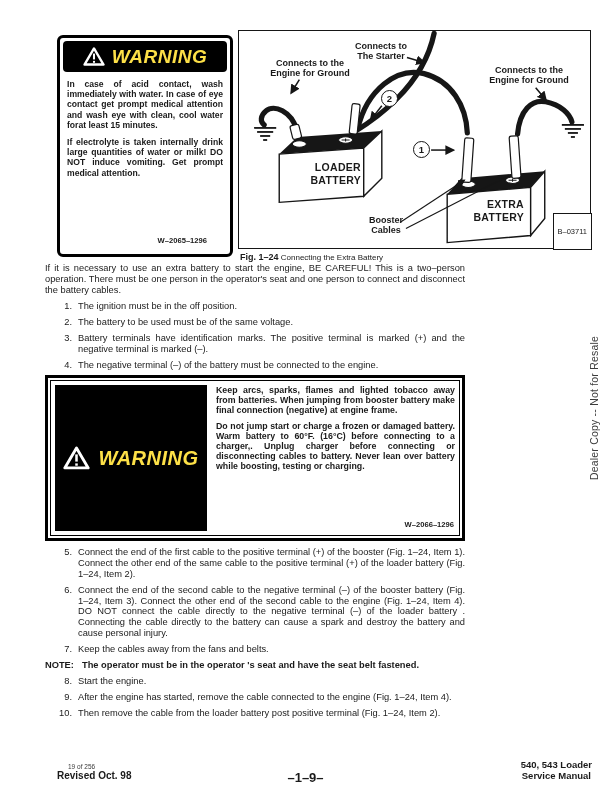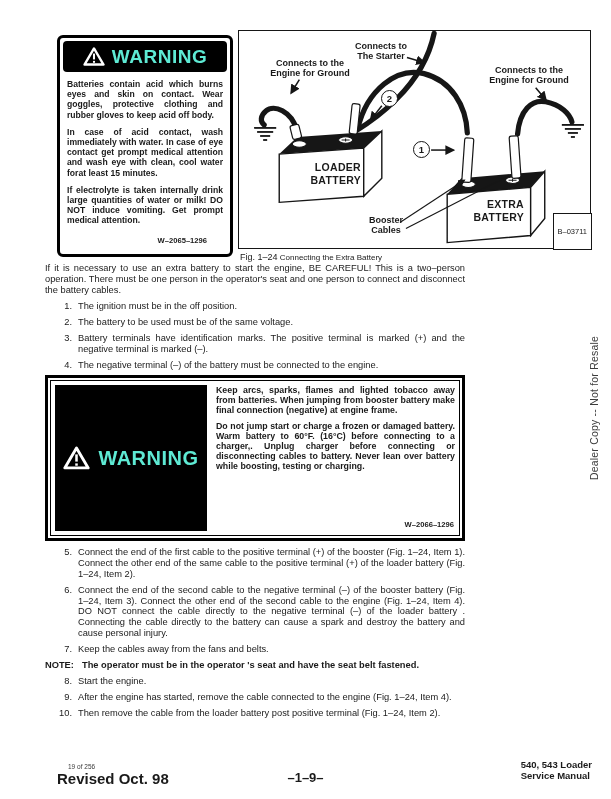--- a/index.html
+++ b/index.html
@@ -4,41 +4,41 @@
 <style>
   html,body{margin:0;padding:0;background:#fff;}
   .page{position:relative;width:611px;height:799px;background:#fff;overflow:hidden;
         font-family:"Liberation Sans",sans-serif;color:#1a1a1a;}
 
   
   .warn1{position:absolute;left:57px;top:35px;width:176px;height:222px;box-sizing:border-box;
          border:3px solid #000;border-radius:6px;padding:3px;background:#fff;}
   .warn-header{background:#000;border-radius:4px;height:31px;display:flex;align-items:center;
                justify-content:center;gap:7px;}
-  .warn-title{color:#5eead4;font-weight:bold;font-size:19px;letter-spacing:.5px;}
+  .warn-title{color:#fde047;font-weight:bold;font-size:19px;letter-spacing:.5px;font-style:italic;}
   .warn1-body{padding:7px 4px 0 4px;font-size:8.6px;line-height:10.2px;font-weight:bold;
               text-align:justify;}
   .warn1-body p{margin:0 0 7px 0;}
   .wcode1{position:absolute;right:23px;bottom:9px;font-size:7.6px;font-weight:bold;}
 
   
   .figure{position:absolute;left:238px;top:30px;width:353px;height:219px;box-sizing:border-box;
           border:1.8px solid #161616;background:#fff;}
   .fig-svg{position:absolute;left:0;top:0;width:100%;height:100%;}
   .fig-label{position:absolute;font-weight:bold;font-size:9px;line-height:9.6px;text-align:center;
              white-space:pre-line;}
   .bat-label{position:absolute;font-weight:bold;font-size:10.5px;line-height:12.5px;
              letter-spacing:.3px;text-align:right;white-space:pre-line;}
   .callout{position:absolute;width:15px;height:15px;border:1.5px solid #161616;border-radius:50%;
            background:#fff;font-weight:bold;font-size:9.5px;display:flex;align-items:center;
            justify-content:center;}
   .refbox{position:absolute;right:-2px;bottom:-2px;border:1.6px solid #161616;background:#fff;
           font-size:7.5px;padding:13px 4px;}
   .fig-caption{position:absolute;left:240px;top:252px;font-size:8px;}
-  .cap-b{font-weight:normal;font-size:9px;}
+  .cap-b{font-weight:bold;font-size:9px;}
 
   
   .main{position:absolute;left:45px;top:263px;width:420px;font-size:9.3px;line-height:10.8px;}
   .intro{margin:0 0 6px 0;text-align:justify;}
   .step{position:relative;padding-left:33px;margin-bottom:5px;text-align:justify;}
   .step .num{position:absolute;left:0;top:0;width:27px;text-align:right;}
 
   
   .warn2{border:3px solid #000;padding:2px;margin:4px 0 6px 0;background:#fff;}
   .warn2-inner{border:1.5px solid #000;padding:4px;display:flex;gap:9px;}
@@ -47,47 +47,46 @@
   .warn2-panel .warn-title{font-size:20px;}
   .warn2-text{flex:1;position:relative;font-weight:bold;font-size:8.8px;line-height:10px;
               text-align:justify;}
   .warn2-text p{margin:0 0 6px 0;}
   .wcode2{position:absolute;right:1px;bottom:1px;font-size:7.6px;font-weight:bold;}
 
   .note{position:relative;padding-left:37px;margin:5px 0 6px 0;font-weight:bold;}
   .note .nlabel{position:absolute;left:0;top:0;}
 
   
-  .footer-left{position:absolute;left:57px;top:770px;font-weight:bold;font-size:15px;}
+  .footer-left{position:absolute;left:57px;top:770px;font-weight:bold;font-size:10px;}
   .footer-overlay{position:absolute;left:68px;top:763px;font-size:6.5px;color:#3a3a3a;}
   .footer-center{position:absolute;left:0;right:0;top:770px;text-align:center;font-weight:bold;
                  font-size:13px;}
   .footer-right{position:absolute;right:19px;top:759px;font-weight:bold;font-size:9.5px;
-                line-height:11px;}
+                line-height:11px;text-align:center;}
 
   
   .watermark{position:absolute;left:469px;top:402px;width:250px;text-align:center;
              transform:rotate(-90deg);font-size:10.5px;color:#3c3c3c;letter-spacing:.2px;}
 </style>
 </head>
 <body>
 
 <div class="page">
 
   <div class="warn1">
     <div class="warn-header">
       <svg width="22" height="19" viewBox="0 0 30 26">
         <path d="M15 2 L28 24 L2 24 Z" fill="#000" stroke="#fff" stroke-width="3.2" stroke-linejoin="round"></path>
         <rect x="13.6" y="9" width="2.8" height="8" fill="#fff"></rect>
         <rect x="13.6" y="19" width="2.8" height="2.6" fill="#fff"></rect>
       </svg>
       <span class="warn-title">WARNING</span>
     </div>
     <div class="warn1-body">
-      <p>Batteries contain acid which burns eyes and skin on contact. Wear goggles, protective clothing and rubber gloves to keep acid off body.</p>
       <p>In case of acid contact, wash immediately with water. In case of eye contact get prompt medical attention and wash eye with clean, cool water forat least 15 minutes.</p>
       <p>If electrolyte is taken internally drink large quantities of water or milk! DO NOT induce vomiting. Get prompt medical attention.</p>
     </div>
     <span class="wcode1">W–2065–1296</span>
   </div>
 
   <div class="figure">
     <svg class="fig-svg" viewBox="0 0 349 215">
       <defs>
         <marker id="ah" viewBox="0 0 10 10" refX="8" refY="5" markerWidth="6.5" markerHeight="6.5" orient="auto-start-reverse">

